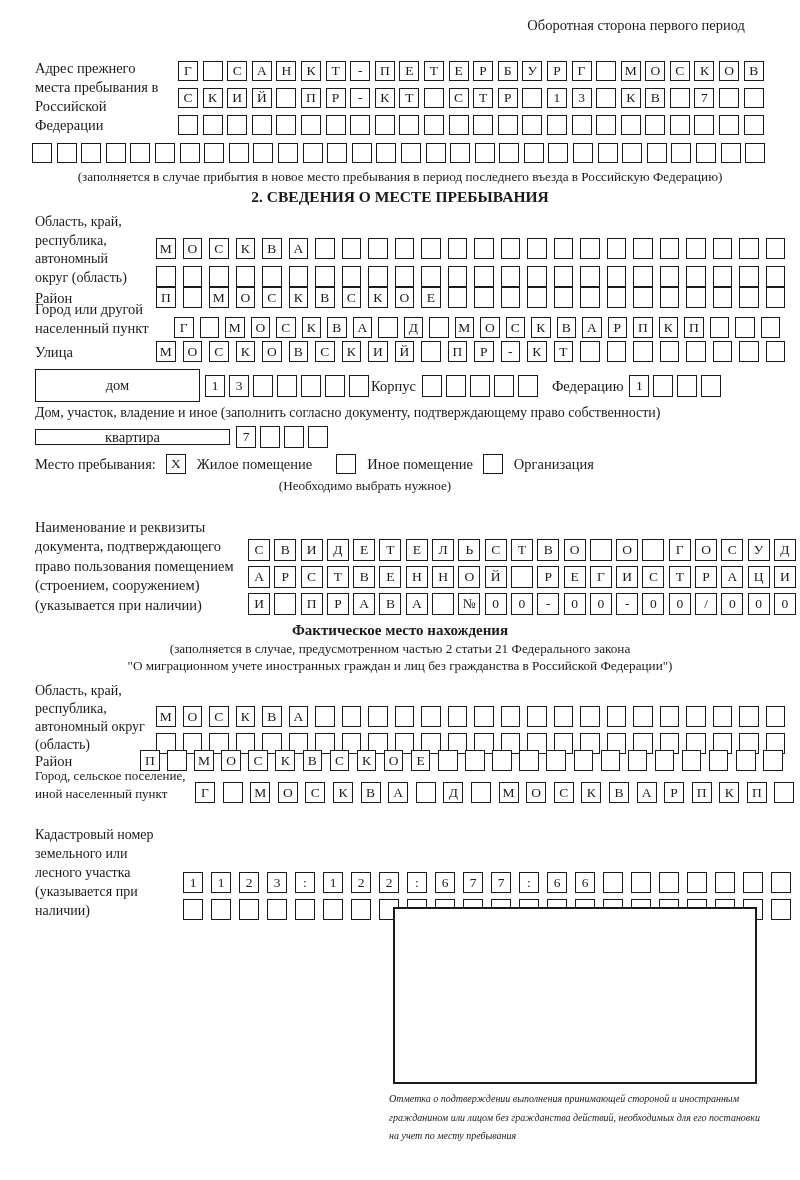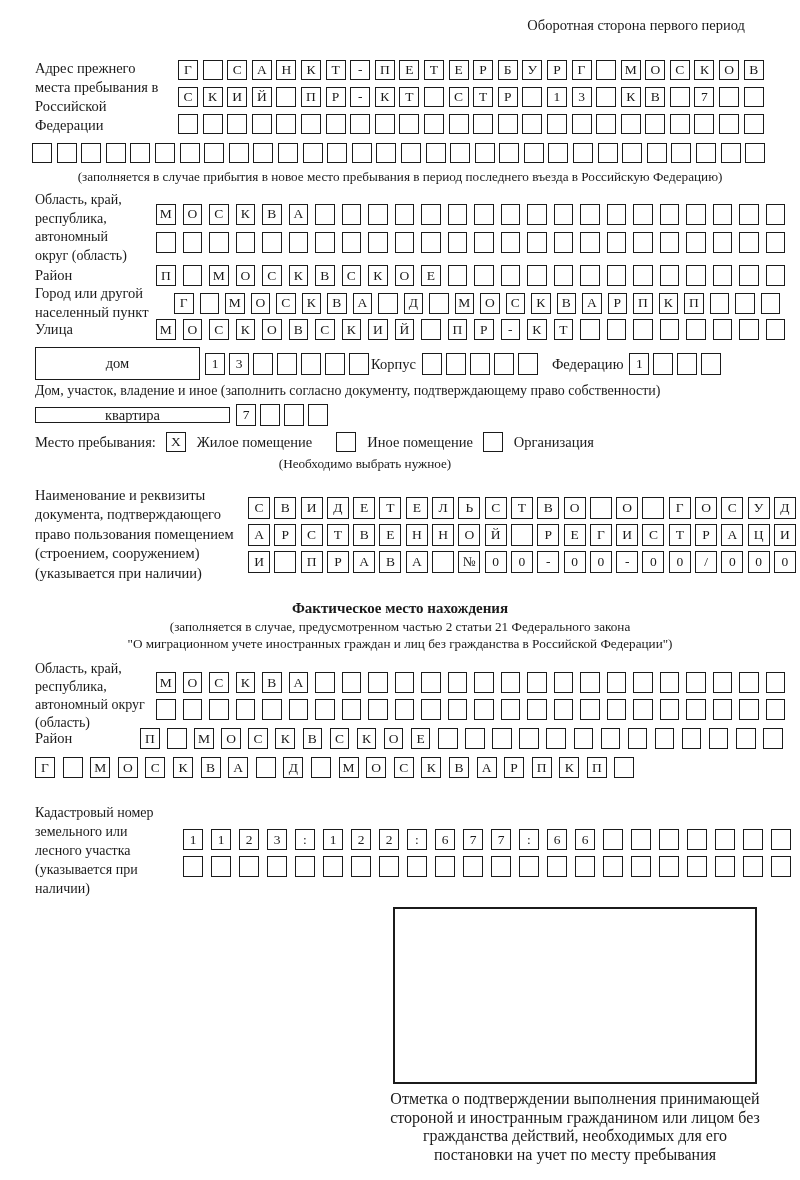--- a/index.html
+++ b/index.html
@@ -1,21 +1,21 @@
 <!DOCTYPE html>
 <html><head>
 <meta charset="utf-8">
 <style>
   html,body{margin:0;padding:0;background:#fff;}
   .page{
     position:relative;width:800px;height:1180px;background:#fff;overflow:hidden;
     font-family:"Liberation Serif","DejaVu Serif",serif;color:#1a1a1a;
   }
   .top-note{margin-top:17px;padding-right:55px;text-align:right;font-size:14.5px;}
-  .frow{display:flex;align-items:center;margin-left:35px;}
+  .frow{display:flex;align-items:flex-end;margin-left:35px;}
   .flabel{flex:0 0 auto;font-size:14.5px;line-height:19px;}
   .vstack{display:flex;flex-direction:column;}
   .cells{display:flex;align-items:flex-start;}
   .cell{
     flex:0 0 auto;border:1.8px solid #1b1b1b;box-sizing:border-box;background:#fff;
     display:flex;align-items:center;justify-content:center;
     font-size:13.5px;line-height:1;
   }
   
   .g-s1 .cell{width:20px;height:20px;}   .g-s1{gap:4.6px;}
@@ -32,21 +32,21 @@
   .inline-lbl{font-size:14.5px;line-height:22px;white-space:nowrap;}
   .plain-note{margin-left:35px;font-size:14px;line-height:17px;}
   .stay-row{display:flex;align-items:center;margin-left:35px;font-size:14.5px;}
   .cb{flex:0 0 auto;width:20px;height:20px;border:1.8px solid #1b1b1b;box-sizing:border-box;display:flex;align-items:center;justify-content:center;font-size:13.5px;background:#fff;}
   .stay-opts{display:flex;align-items:center;}
   .stay-opts .cb{margin-left:10px;}
   .stay-opts .cb:nth-of-type(2){margin-left:16px;}
   .stay-opts .cb:nth-of-type(3){margin-left:24px;}
   .cb-label{margin-left:11px;white-space:nowrap;}
   .stamp-box{position:absolute;left:393px;top:907px;width:364px;height:177px;border:2px solid #1b1b1b;box-sizing:border-box;background:#fff;}
-  .stamp-caption{position:absolute;left:389px;top:1090px;width:372px;text-align:center;font-size:16px;line-height:18.5px;}
+  .stamp-caption{position:absolute;left:389px;top:1090px;width:372px;font-size:10px;line-height:18.5px;font-style:italic;}
   .fixed-h26{height:26px;}
   .fixed-h27{height:27px;}
 </style>
 </head>
 <body>
 
 <div class="page">
 
   <div class="top-note">Оборотная сторона первого период</div>
 
@@ -160,20 +160,21 @@
       <span class="cell"></span>
       <span class="cell"></span>
       <span class="cell"></span>
       <span class="cell"></span>
       <span class="cell"></span>
       <span class="cell"></span>
       <span class="cell"></span>
     </div>
   <div class="center-note" style="margin-top:5px">(заполняется в случае прибытия в новое место пребывания в период последнего въезда в Российскую Федерацию)</div>
 
+  <div class="sec-title" style="margin-top:2px">2. СВЕДЕНИЯ О МЕСТЕ ПРЕБЫВАНИЯ</div>
 
   <div class="frow" style="margin-top:6px;min-height:74px">
     <div class="flabel" style="width:121px;box-sizing:border-box;padding-right:13px;font-size:14px;line-height:18.5px">Область, край, республика, автономный округ (область)</div>
     <div class="vstack" style="gap:7px">
       <div class="cells g-s2">
           <span class="cell">М</span>
           <span class="cell">О</span>
           <span class="cell">С</span>
           <span class="cell">К</span>
           <span class="cell">В</span>
@@ -529,20 +530,21 @@
         <span class="cell"></span>
         <span class="cell"></span>
         <span class="cell"></span>
         <span class="cell"></span>
         <span class="cell"></span>
         <span class="cell"></span>
       </div>
   </div>
 
   <div class="frow fixed-h27" style="margin-top:5px">
+    <div class="flabel" style="width:160px;box-sizing:border-box;padding-right:8px;font-size:13px;line-height:18px">Город, сельское поселение, иной населенный пункт</div>
     <div class="cells g-city3">
         <span class="cell">Г</span>
         <span class="cell"> </span>
         <span class="cell">М</span>
         <span class="cell">О</span>
         <span class="cell">С</span>
         <span class="cell">К</span>
         <span class="cell">В</span>
         <span class="cell">А</span>
         <span class="cell"> </span>

